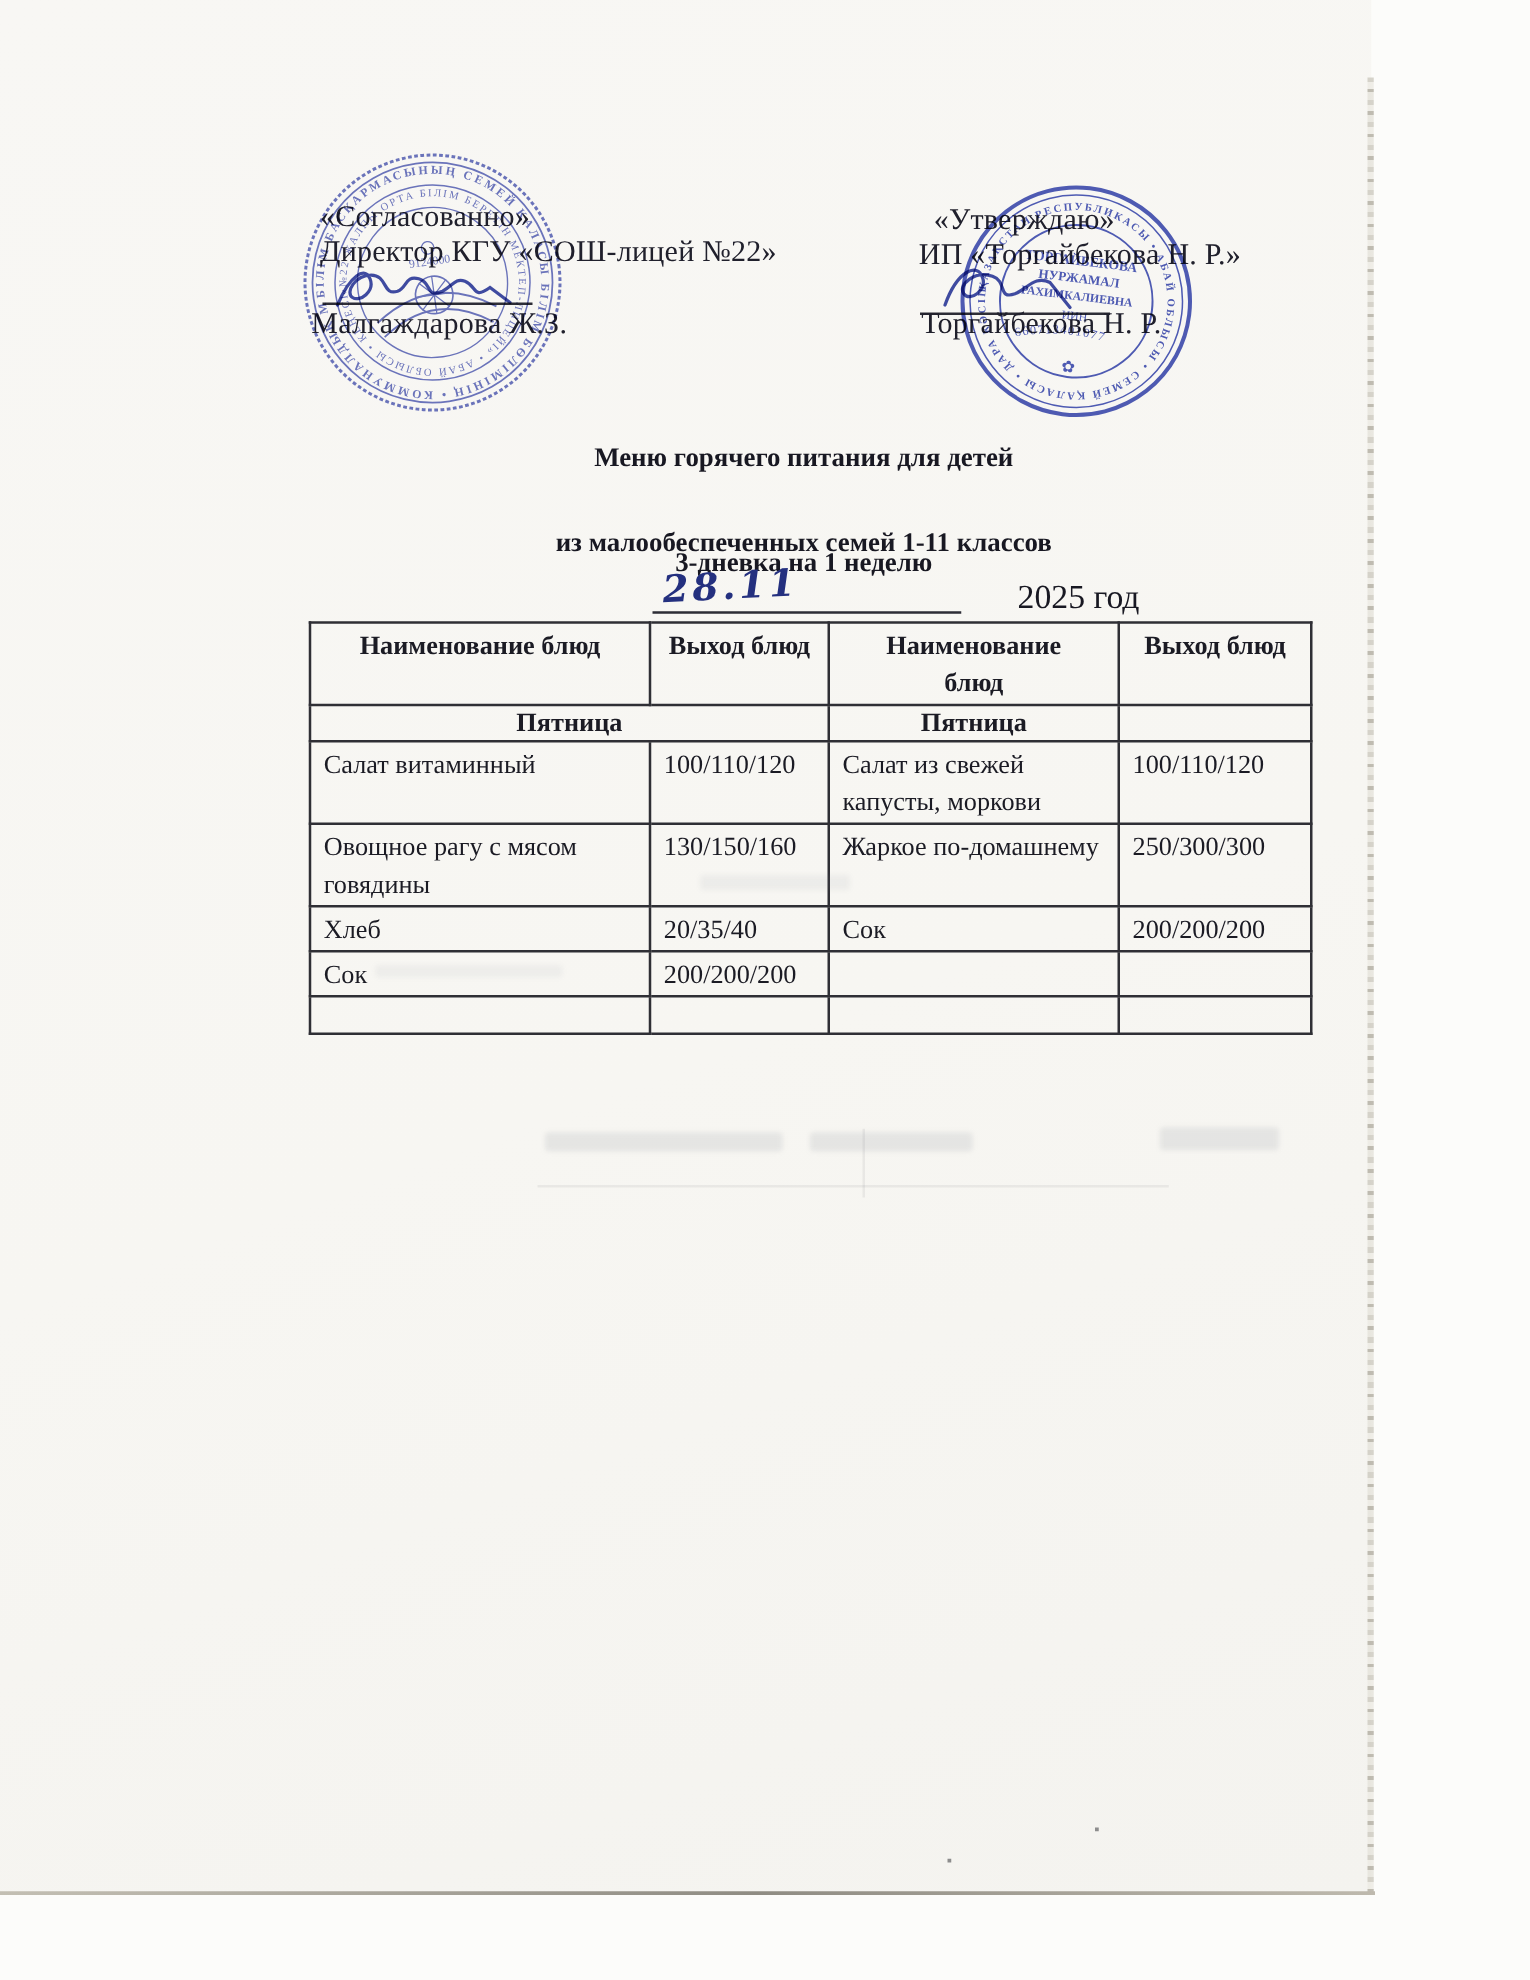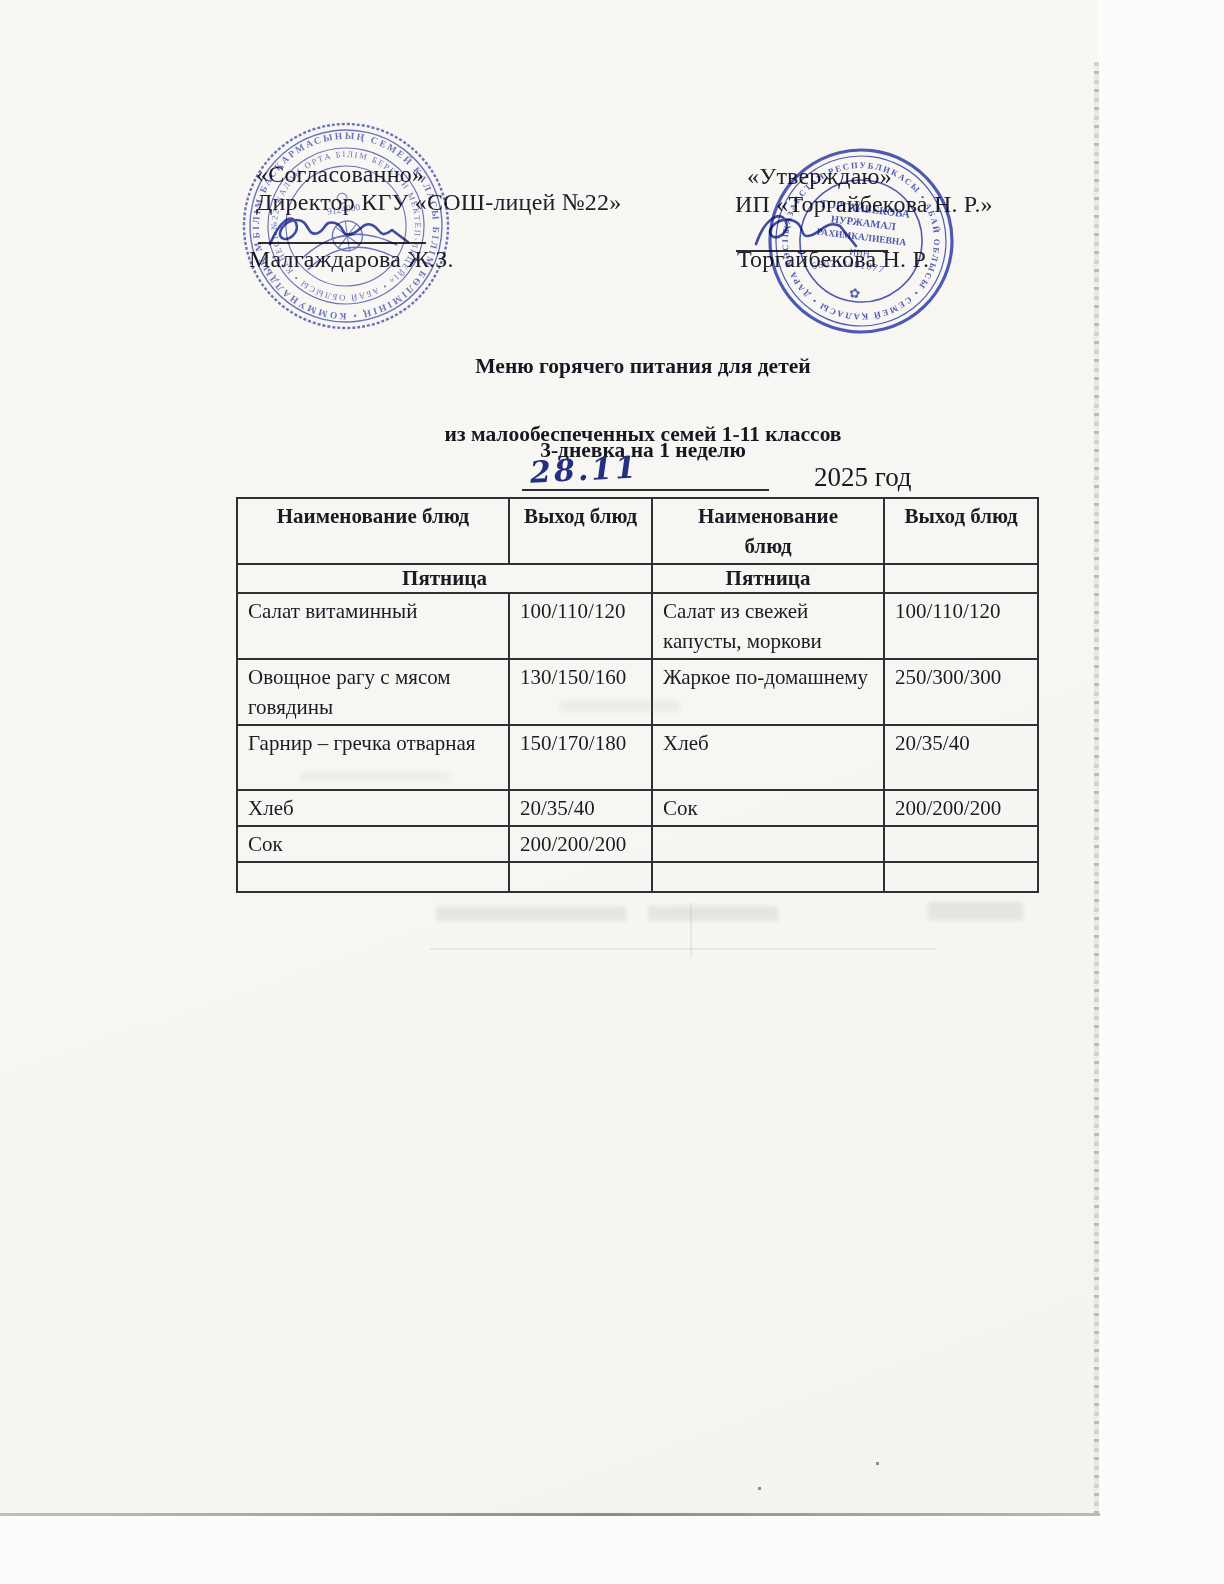--- a/index.html
+++ b/index.html
@@ -13,21 +13,21 @@
   .appr{font-size:24px;letter-spacing:.2px;white-space:nowrap;color:#20202c;}
   .sig-line{position:absolute;height:2px;background:#2d2d36;}
   
   .title-line{position:absolute;left:243px;width:800px;text-align:center;
               font-weight:bold;font-size:21.5px;color:#181822;}
   .hand{font-family:"DejaVu Serif",serif;font-style:italic;font-weight:bold;
         color:#24307f;font-size:30px;letter-spacing:3px;transform:rotate(-3deg);
         display:inline-block;}
   .year{font-weight:normal;font-size:27px;color:#181822;margin-left:36px;}
   
-  .menu-table{position:absolute;left:236px;top:497px;width:801px;
+  .menu-table{position:absolute;left:247px;top:497px;width:801px;
               border-collapse:collapse;table-layout:fixed;padding-left:48px;}
   .menu-table td{border:2px solid #2f2f35;font-size:21px;line-height:30px;
                  padding:2px 10px;vertical-align:top;overflow:hidden;color:#1b1b24;}
   .menu-table td.th{font-weight:bold;text-align:center;padding:2px 8px;}
   .menu-table td.hdr3{padding:2px 26px;}
   .menu-table td.mid{padding:0 8px;line-height:27px;}
   
   .stamp{position:absolute;mix-blend-mode:multiply;}
   .sig{position:absolute;mix-blend-mode:multiply;}
   
@@ -150,26 +150,20 @@
           <td>100/110/120</td>
           <td>Салат из свежей капусты, моркови</td>
           <td>100/110/120</td>
         </tr>
         <tr style="height:66px">
           <td>Овощное рагу с мясом говядины</td>
           <td>130/150/160</td>
           <td>Жаркое по-домашнему</td>
           <td>250/300/300</td>
         </tr>
-        <tr style="height:65px">
-          <td>Гарнир – гречка отварная</td>
-          <td>150/170/180</td>
-          <td>Хлеб</td>
-          <td>20/35/40</td>
-        </tr>
         <tr style="height:35px">
           <td>Хлеб</td>
           <td>20/35/40</td>
           <td>Сок</td>
           <td>200/200/200</td>
         </tr>
         <tr style="height:33px">
           <td>Сок</td>
           <td>200/200/200</td>
           <td></td>

